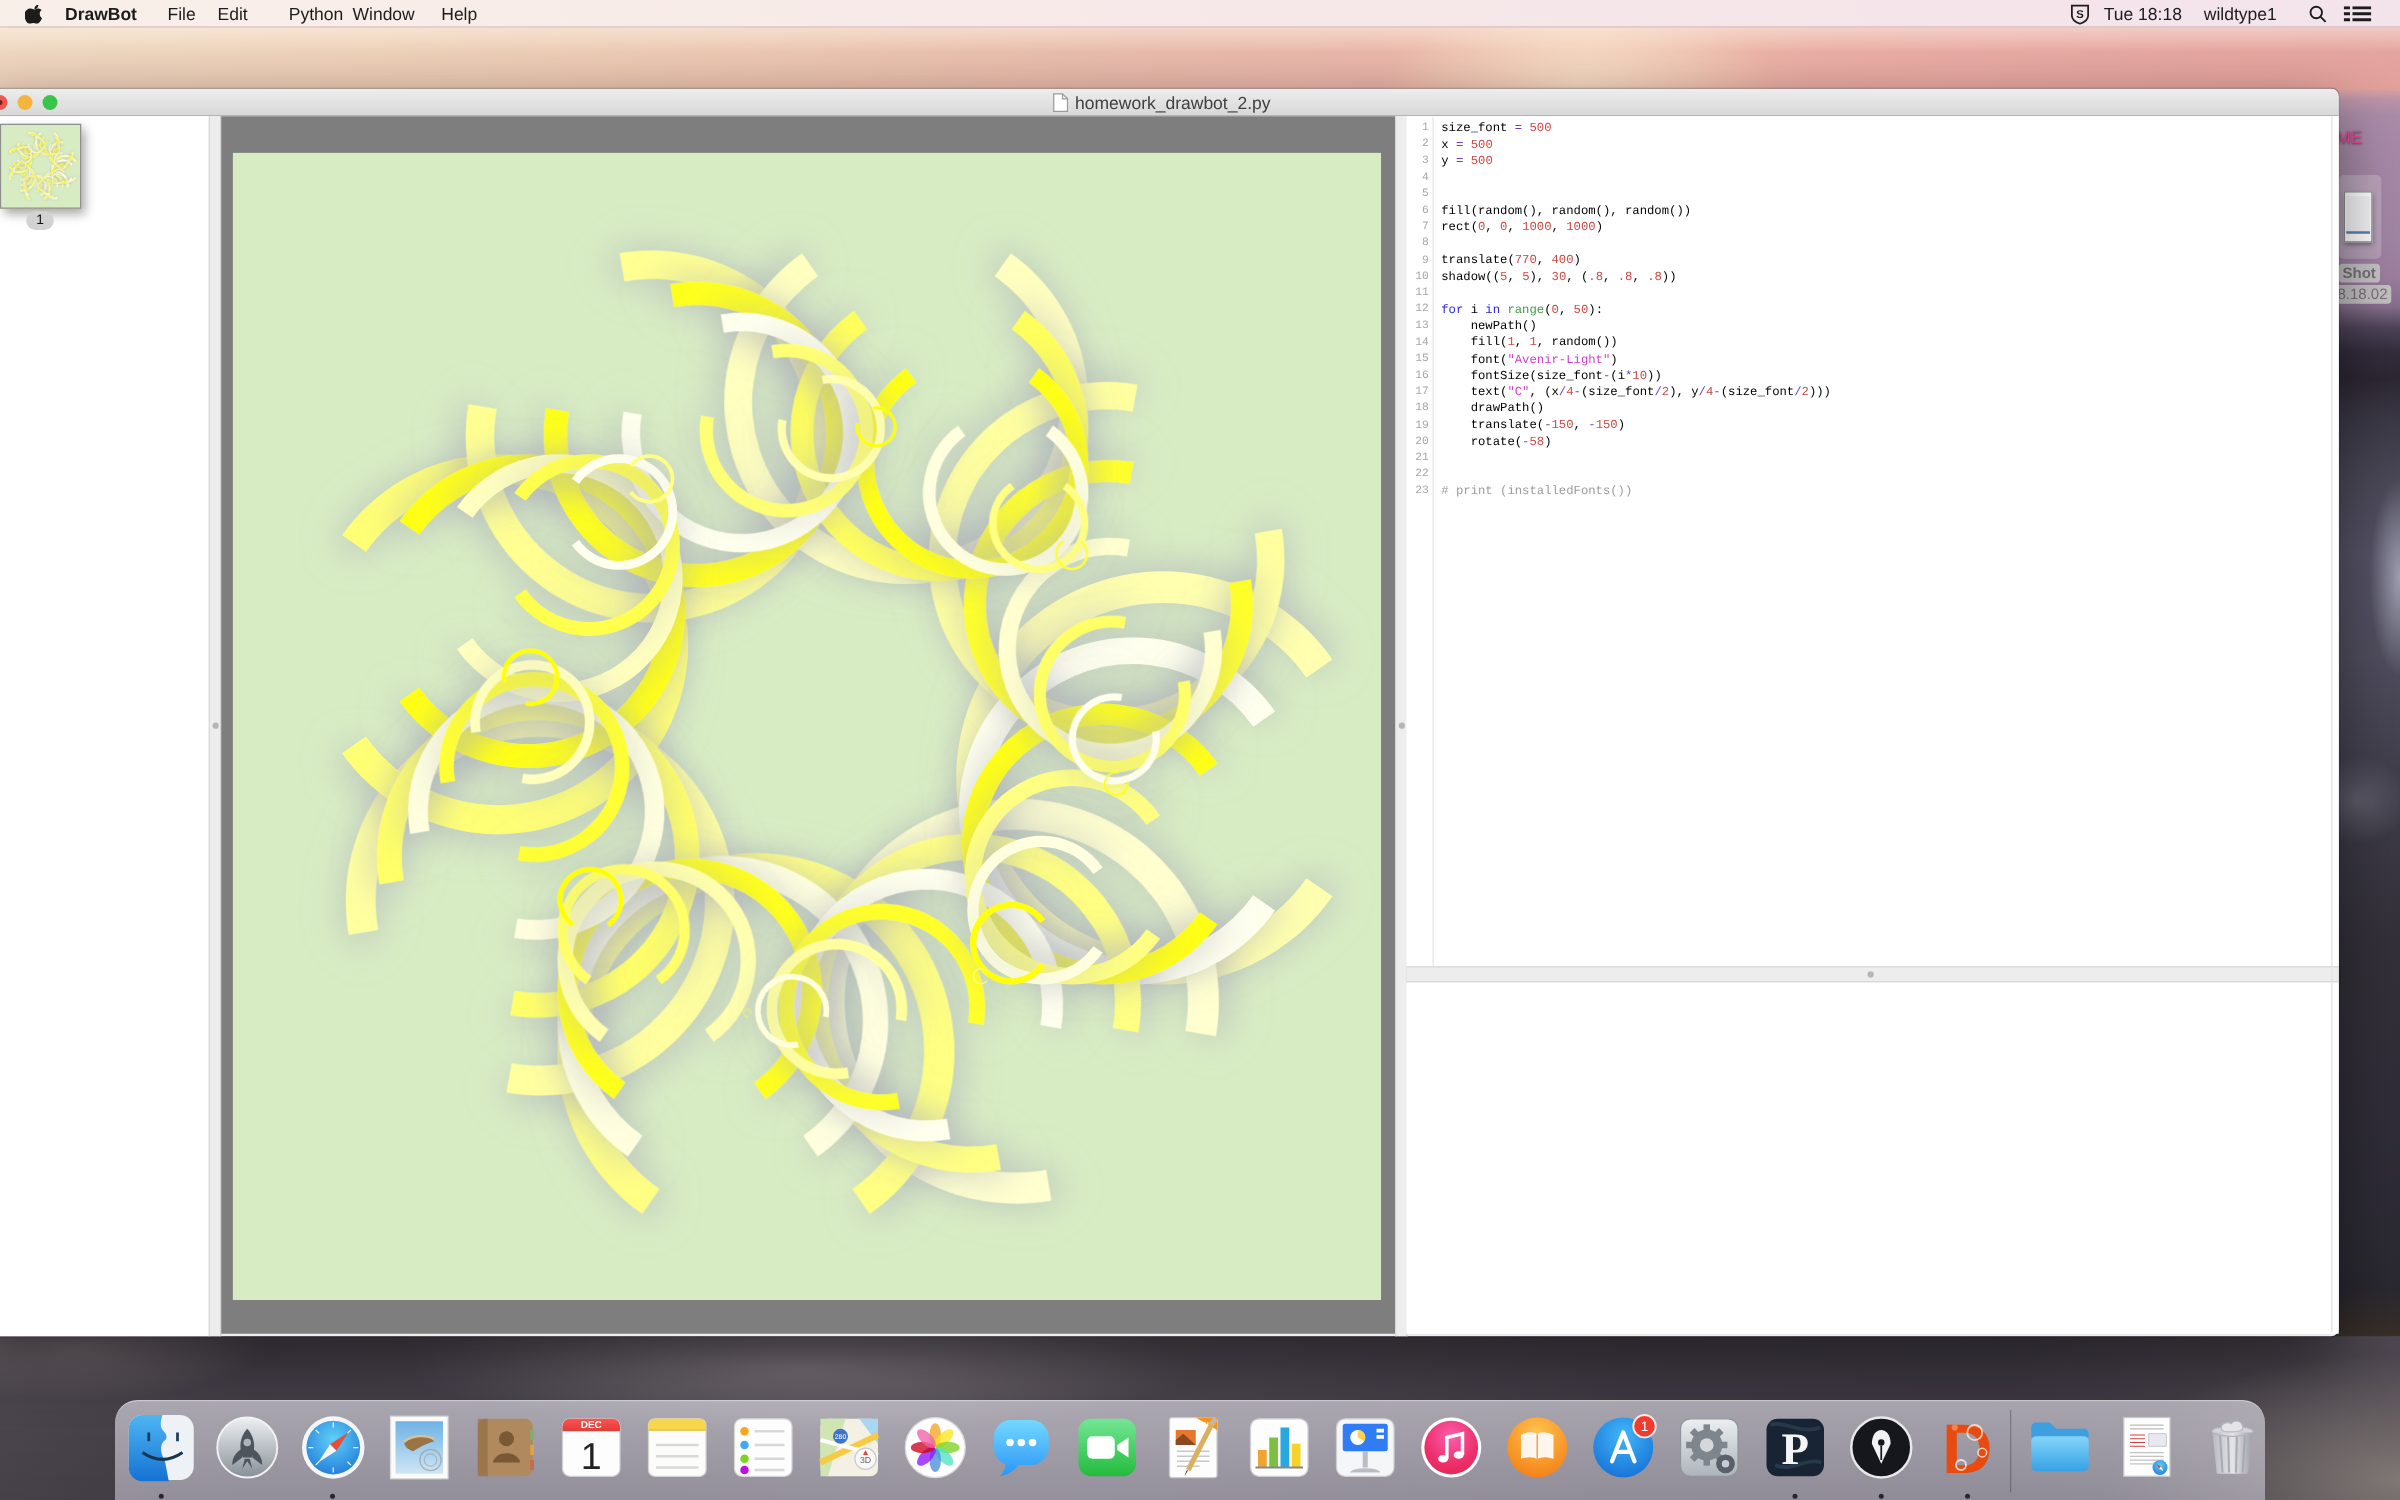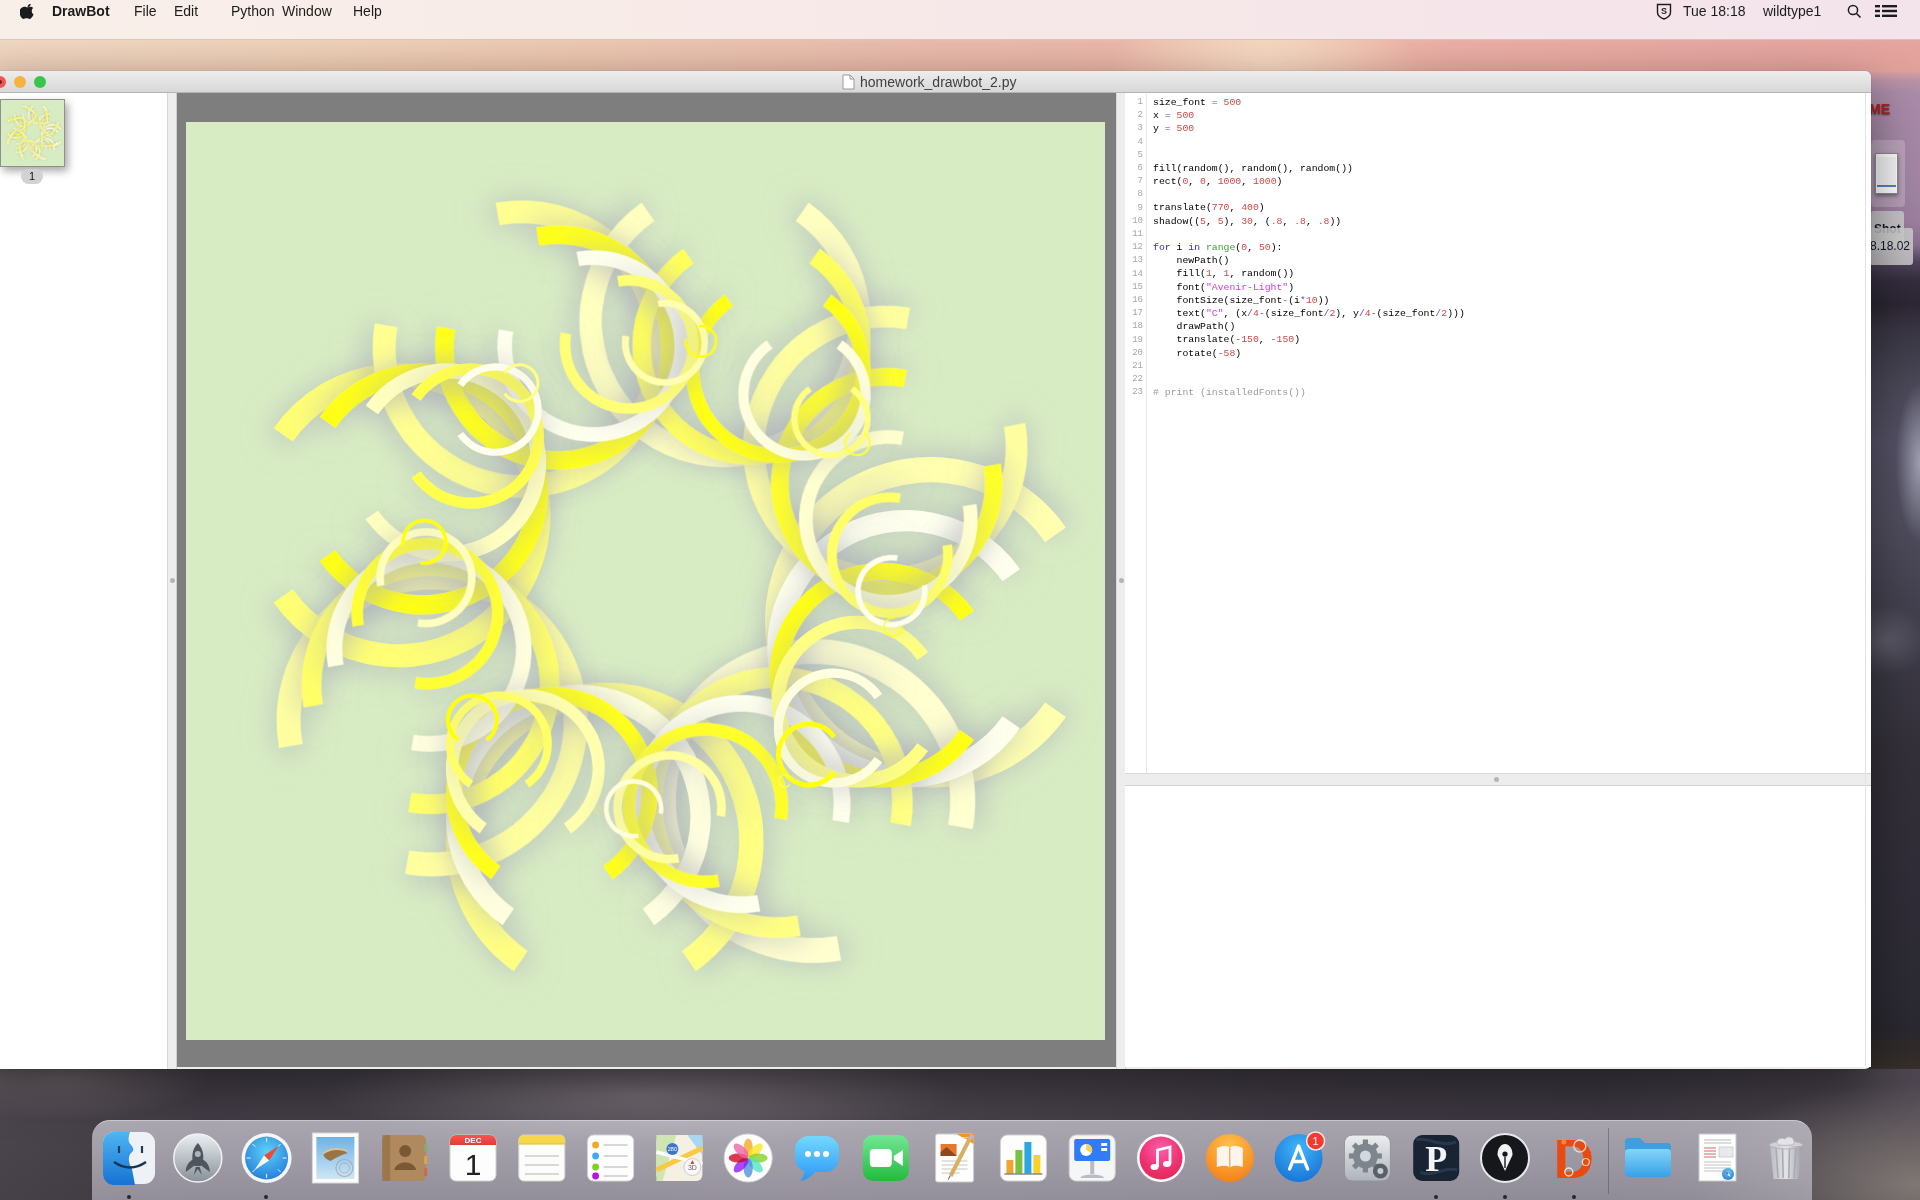--- a/index.html
+++ b/index.html
@@ -17,21 +17,21 @@
  radial-gradient(34px 110px at 54px 390px,rgba(178,180,198,.8),rgba(178,180,198,0) 72%),
  radial-gradient(60px 50px at 20px 568px,rgba(140,140,155,.4),rgba(140,140,155,0) 70%),
  linear-gradient(180deg,#d8a0a0 0px,#bb93a6 8px,#ab8ca8 20px,#a88aa8 40px,#a487a5 80px,#a085a3 120px,#9c7e9e 150px,#866f8d 173px,#4e4459 190px,#322c3c 210px,#2c2733 232px,#3a3745 260px,#4a4756 310px,#555266 370px,#504e5e 450px,#403e4b 550px,#333039 680px,#302d38 810px,#2c2a33 918px,#2a2830 958px,#352e28 993px,#50463a 1023px,#6b6156 1053px,#867d74 1093px,#948b80 1128px)}
 #bstrip{left:0;top:1069px;width:1920px;height:131px;background:
  radial-gradient(420px 70px at 640px 25px,rgba(148,138,144,.6),rgba(148,138,144,0) 75%),
  radial-gradient(200px 55px at 60px 10px,rgba(130,117,120,.6),rgba(130,117,120,0) 75%),
  radial-gradient(300px 130px at 1920px 115px,rgba(158,149,139,.65),rgba(158,149,139,0) 78%),
  linear-gradient(180deg,rgba(0,0,0,0) 0,rgba(0,0,0,.1) 131px),
  linear-gradient(90deg,#4e4850 0,#443e48 200px,#46414a 500px,#4e4750 750px,#49434c 1000px,#403a44 1300px,#3d3842 1600px,#453f48 1800px,#4e4751 1920px)}
 
-#menubar{left:0;top:0;width:1920px;height:40px;background:linear-gradient(90deg,#f9efe9 0,#f8ece8 500px,#f6e8e8 1000px,#f5e5ea 1500px,#f3e4ec 1920px);border-bottom:1px solid rgba(160,120,120,.35);color:#1c1c1c;font-size:14px}
+#menubar{left:0;top:0;width:1920px;height:22px;background:linear-gradient(90deg,#f9efe9 0,#f8ece8 500px,#f6e8e8 1000px,#f5e5ea 1500px,#f3e4ec 1920px);border-bottom:1px solid rgba(160,120,120,.35);color:#1c1c1c;font-size:14px}
 #menubar .mi{position:absolute;top:3px}
 
 #winbg{left:-14px;top:71px;width:1885px;height:998px;background:#ececec;border-radius:6px;box-shadow:0 18px 50px rgba(0,0,0,.45),0 0 1px rgba(0,0,0,.4)}
 #titlebar{left:-14px;top:71px;width:1885px;height:22px;border-radius:6px 6px 0 0;background:linear-gradient(180deg,#ededed,#d8d8d8);border-bottom:1px solid #b4b4b4}
 .tl{position:absolute;top:75.5px;width:12px;height:12px;border-radius:6px}
 #title{left:860px;top:74px;font-size:14px;color:#404040}
 #sidebar{left:-14px;top:93px;width:181px;height:976px;background:#fff}
 #thumb{left:0px;top:99px;width:65px;height:68px;background:#d8ecc3;border:1.5px solid #8f8f8f;box-shadow:3px 4px 8px rgba(0,0,0,.35)}
 #badge{left:21px;top:169px;width:22px;height:15px;border-radius:8px;background:#d2d2d2;font-size:11px;color:#111;text-align:center;line-height:15px}
 .vsplit{top:93px;width:10px;height:976px;background:#ededed;border-left:1px solid #d8d8d8;border-right:1px solid #cfcfcf}
@@ -44,22 +44,22 @@
 #code n{color:#c94a45;font-style:normal}
 #code o{color:#6a3fc3;font-style:normal}
 #code k{color:#2d26e6;font-style:normal}
 #code r{color:#3f9b3f;font-style:normal}
 #code st{color:#d53ad2;font-style:normal}
 #code c{color:#9b9b9b;font-style:normal}
 #hsplit{left:1125px;top:773px;width:746px;height:13px;background:#ededed;border-top:1px solid #d8d8d8;border-bottom:1px solid #cfcfcf}
 #console{left:1125px;top:786px;width:746px;height:281px;background:#fff}
 #edgeline{left:1865px;top:93px;width:1px;height:973px;background:#e2e2e2}
 
-.dlabel{color:#b91c1c;font-weight:bold;text-shadow:0 1px 2px rgba(0,0,0,.65)}
-.pill{position:absolute;background:rgba(205,205,205,.85);color:#0f172a;font-size:12px;border-radius:3px;padding:11px 3px;line-height:15px}
+.dlabel{color:#ec4899;font-weight:normal;text-shadow:0 1px 2px rgba(0,0,0,.65)}
+.pill{position:absolute;background:rgba(205,205,205,.85);color:#737373;font-size:12px;border-radius:3px;padding:0 3px;line-height:15px}
 
 #dockbg{left:92px;top:1120px;width:1720px;height:84px;border-radius:18px 18px 0 0;background:linear-gradient(180deg,rgba(224,222,232,.66),rgba(196,193,206,.62));border-top:1px solid rgba(255,255,255,.5)}
 #dockdiv{left:1608px;top:1128px;width:1px;height:66px;background:rgba(60,60,70,.4)}
 .rdot{position:absolute;top:1195px;width:4px;height:4px;border-radius:2px;background:rgba(20,20,25,.85)}
 </style></head>
 <body>
 <div id="wall" class="abs"></div>
 <div id="topstrip" class="abs"></div>
 <div id="rstrip" class="abs"></div>
 <div id="bstrip" class="abs"></div>

